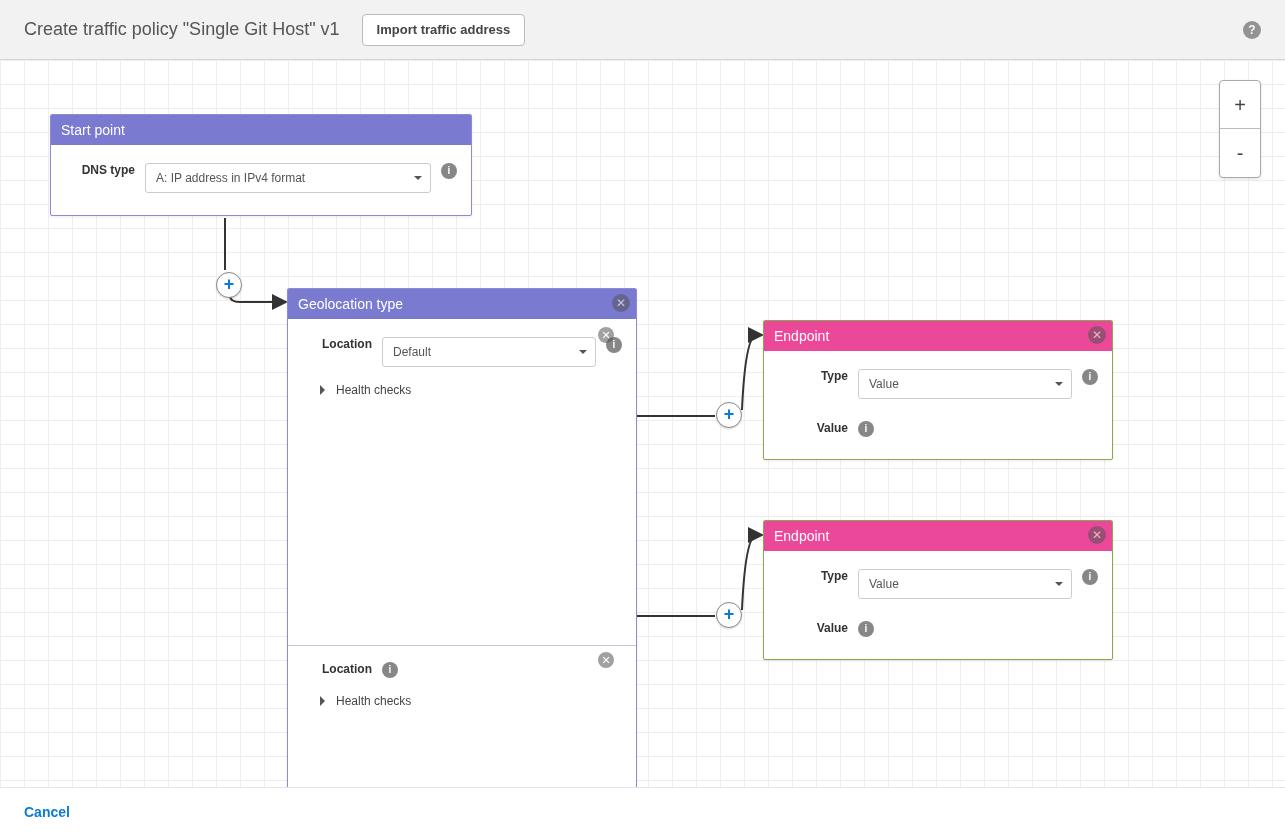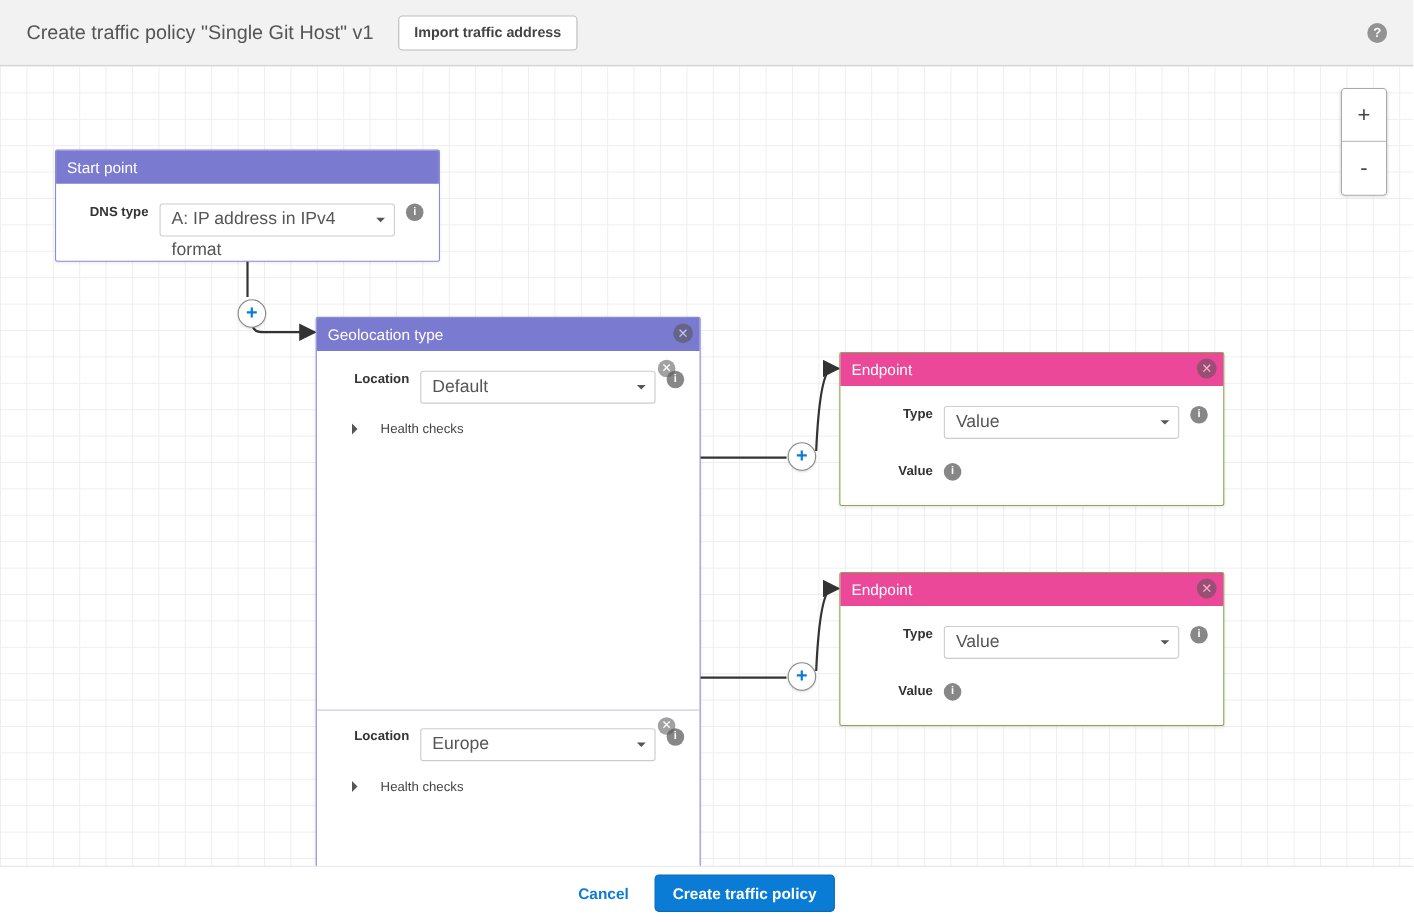--- a/index.html
+++ b/index.html
@@ -14,38 +14,38 @@
       linear-gradient(to bottom,#eee 1px,transparent 1px);
     background-size:24px 24px;background-color:#fff}
   svg.connectors{position:absolute;top:0;left:0;pointer-events:none}
   .node{position:absolute;background:#fff;border:1px solid #8b8bd6;border-radius:2px;box-shadow:0 1px 3px rgba(0,0,0,.08)}
   .node-header{background:#7a7ad1;color:#fff;font-size:14px;height:30px;line-height:30px;padding:0 10px;border-radius:1px 1px 0 0;position:relative}
   .node-header.green{background:#ec4899}
   .node-body{padding:18px 14px 10px}
   .node .close-x{position:absolute;right:6px;top:5px;width:18px;height:18px;border-radius:50%;background:#555;opacity:.55;color:#fff;font-size:12px;line-height:18px;text-align:center;cursor:pointer}
   .field-row{display:flex;align-items:flex-start;gap:10px;margin-bottom:12px;position:relative}
   .field-label{width:70px;text-align:right;font-size:12px;font-weight:600;color:#333}
-  .select-box{flex:1;height:30px;border:1px solid #ccc;border-radius:3px;padding:0 22px 0 10px;line-height:28px;font-size:16px;color:#555;position:relative;cursor:pointer;background:#fff}
+  .select-box{flex:1;height:30px;border:1px solid #ccc;border-radius:3px;padding:0 22px 0 10px;line-height:28px;font-size:12px;color:#555;position:relative;cursor:pointer;background:#fff}
   .select-box .caret{position:absolute;right:8px;top:12px;border:4px solid transparent;border-top-color:#555}
   .text-input{flex:1;height:30px;border:1px solid #ccc;border-radius:3px;padding:0 10px;font-size:12px;color:#555}
   .text-input.focus{border-color:#5da9f6;box-shadow:0 0 0 2px rgba(120,170,230,.35)}
   .info-dot{width:16px;height:16px;border-radius:50%;background:#555;opacity:.7;color:#fff;font-size:10px;font-weight:700;line-height:16px;text-align:center;cursor:pointer;flex:none}
   .sub-close{position:absolute;right:8px;top:6px;width:16px;height:16px;border-radius:50%;background:#555;opacity:.55;color:#fff;font-size:11px;line-height:16px;text-align:center;cursor:pointer}
-  .expander{display:flex;align-items:center;gap:16px;font-size:12px;color:#444;padding:4px 0 2px 18px;cursor:pointer}
+  .expander{display:flex;align-items:center;gap:6px;font-size:12px;color:#444;padding:4px 0 2px 18px;cursor:pointer}
   .tri{border:5px solid transparent;border-left-color:#555}
   .divider{border-top:1px solid #c4c4e6;margin:0 -14px}
   .geo-sub{padding-top:16px;position:relative;min-height:198px}
 
   .add-handle{position:absolute;width:26px;height:26px;border:1px solid #888;border-radius:50%;background:#fff;color:#0a7cd5;font-size:18px;font-weight:700;line-height:23px;text-align:center;cursor:pointer;box-shadow:0 1px 2px rgba(0,0,0,.15)}
 
   .zoom{position:absolute;right:24px;top:20px;width:42px;border:1px solid #aaa;border-radius:4px;background:#fff;box-shadow:0 1px 3px rgba(0,0,0,.12)}
   .zoom div{height:48px;line-height:48px;text-align:center;font-size:20px;color:#444;cursor:pointer}
   .zoom div:first-child{border-bottom:1px solid #bbb}
 
-  .footer{height:48px;display:flex;align-items:center;justify-content:center;gap:23px;padding:0 24px}
+  .footer{height:48px;display:flex;align-items:center;justify-content:flex-start;gap:23px;padding:0 24px}
   .link-btn{color:#0a7cd5;font-weight:700;cursor:pointer;font-size:14px}
   .primary-btn{background:#0a7cd5;color:#fff;border:1px solid #086bb9;border-radius:4px;height:34px;padding:0 16px;font-size:14px;font-weight:700;cursor:pointer}
 
   .endpoint{border-color:#8aa94f}
 </style>
 </head>
 <body>
 
 <div class="topbar">
   <h1>Create traffic policy "Single Git Host" v1</h1>
@@ -68,21 +68,21 @@
 
     <path d="M636,356 L715,356" stroke="#333" stroke-width="2" fill="none"></path>
 
     <path d="M742,350 Q745,282 755,275 L762,275" stroke="#333" stroke-width="2" fill="none" marker-end="url(#arrow)"></path>
 
     <path d="M636,556 L715,556" stroke="#333" stroke-width="2" fill="none"></path>
 
     <path d="M742,550 Q745,482 755,475 L762,475" stroke="#333" stroke-width="2" fill="none" marker-end="url(#arrow)"></path>
   </svg>
 
-  <div class="node" style="left:50px;top:76px;width:350px">
+  <div class="node" style="left:50px;top:54px;width:422px">
     <div class="node-header">Start point</div>
     <div class="node-body">
       <div class="field-row">
         <div class="field-label">DNS type</div>
         <div class="select-box">
           <span>A: IP address in IPv4 format</span>
           <span class="caret"></span>
         </div>
         <span class="info-dot">i</span>
       </div>
@@ -110,24 +110,20 @@
         <div class="expander">
           <span class="tri"></span>
           <span>Health checks</span>
         </div>
       </div>
       <div class="divider" style="margin-top:110px"></div>
       <div class="geo-sub">
         <span class="sub-close">✕</span>
         <div class="field-row">
           <div class="field-label">Location</div>
-          <div class="select-box">
-            <span>Europe</span>
-            <span class="caret"></span>
-          </div>
           <span class="info-dot">i</span>
         </div>
         <div class="expander">
           <span class="tri"></span>
           <span>Health checks</span>
         </div>
       </div>
     </div>
 
   </div>
@@ -178,14 +174,13 @@
   </div>
 
   <div class="zoom">
     <div>+</div>
     <div>-</div>
   </div>
 </div>
 
 <div class="footer">
   <span class="link-btn">Cancel</span>
-  <button class="primary-btn">Create traffic policy</button>
 </div>
 
 </body></html>

